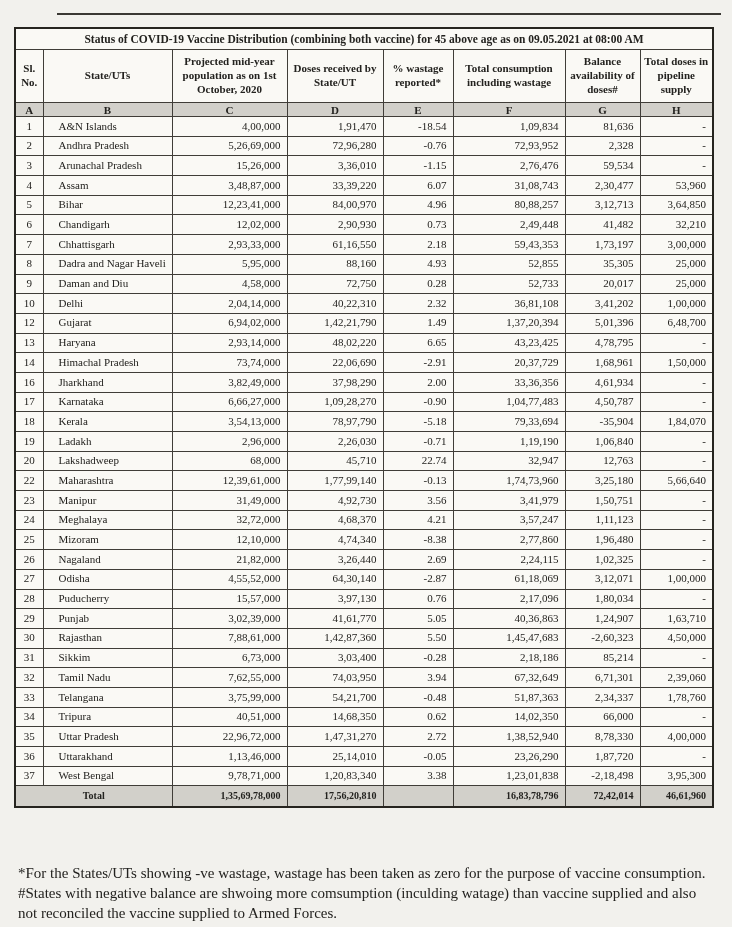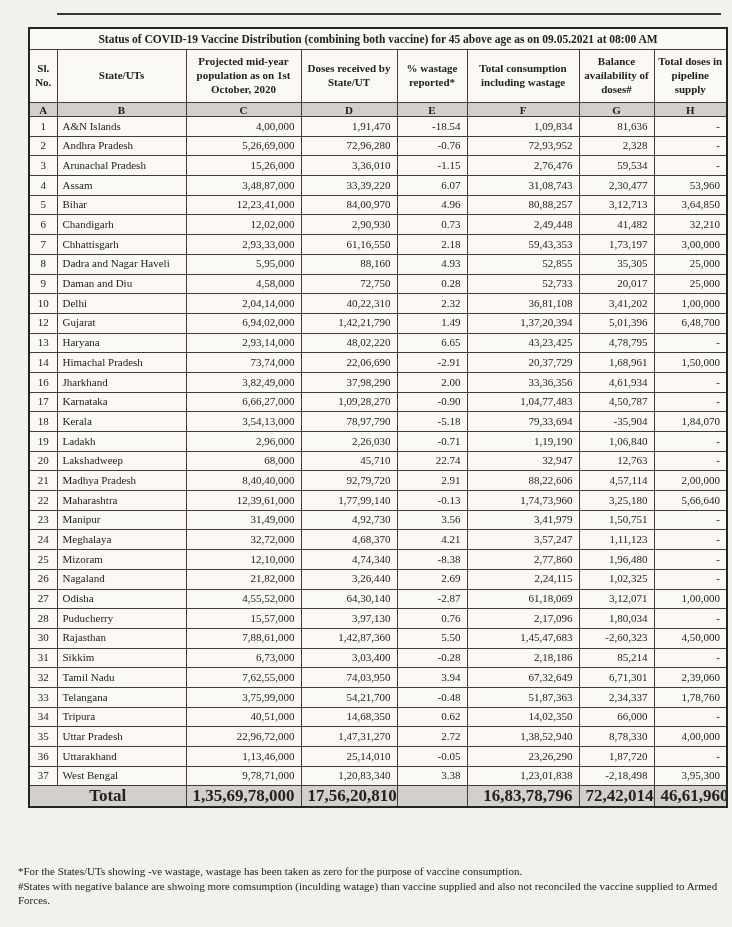--- a/index.html
+++ b/index.html
@@ -10,21 +10,21 @@
     color:#23221f;
     position:relative;
     overflow:hidden;
   }
   .page { position:absolute; inset:0; }
   .top-rule {
     position:absolute; left:57px; top:13px;
     width:664px; height:2px; background:#3a3833;
   }
   table.vax {
-    position:absolute; left:28px; top:27px;
+    position:absolute; left:14px; top:27px;
     width:698px;
     border-collapse:collapse;
     table-layout:fixed;
     background:#faf9f5;
     border:2px solid #26241f;
   }
   table.vax th, table.vax td {
     border:1px solid #403d38;
     overflow:hidden;
   }
@@ -39,30 +39,30 @@
   }
   tr.letter-row th {
     height:13px; font-size:11px; font-weight:bold;
     text-align:center; background:#d2d0ca; padding:0;
   }
   tbody td {
     height:18.7px; font-size:11px; line-height:1.05;
     padding:0 6px; white-space:nowrap;
   }
   td.col-sl, th.col-sl { text-align:center; padding:0 2px;margin-left:15px; }
-  td.col-state { text-align:left; padding-left:5px; }
+  td.col-state { text-align:left; padding-left:15px; }
   td.col-population, td.col-doses_received, td.col-wastage_pct,
   td.col-consumption, td.col-balance, td.col-pipeline { text-align:right; }
   tr.total-row td {
-    font-weight:bold; background:#d2d0ca; height:20px; font-size:17px;
+    font-weight:bold; background:#d2d0ca; height:20px; font-size:10px;
   }
   tr.total-row td.total-label { text-align:center; }
   .footnotes {
     position:absolute; left:18px; top:864px; width:701px;
-    font-size:11px; line-height:1.32;
+    font-size:15px; line-height:1.32;
   }
   .footnotes p { margin:0; }
 </style>
 </head>
 <body>
 
 <div class="page">
   <div class="top-rule"></div>
 
   <table class="vax">
@@ -276,30 +276,20 @@
           <td class="col-sl">20</td>
           <td class="col-state">Lakshadweep</td>
           <td class="col-population">68,000</td>
           <td class="col-doses_received">45,710</td>
           <td class="col-wastage_pct">22.74</td>
           <td class="col-consumption">32,947</td>
           <td class="col-balance">12,763</td>
           <td class="col-pipeline">-</td>
         </tr>
         <tr>
-          <td class="col-sl">21</td>
-          <td class="col-state">Madhya Pradesh</td>
-          <td class="col-population">8,40,40,000</td>
-          <td class="col-doses_received">92,79,720</td>
-          <td class="col-wastage_pct">2.91</td>
-          <td class="col-consumption">88,22,606</td>
-          <td class="col-balance">4,57,114</td>
-          <td class="col-pipeline">2,00,000</td>
-        </tr>
-        <tr>
           <td class="col-sl">22</td>
           <td class="col-state">Maharashtra</td>
           <td class="col-population">12,39,61,000</td>
           <td class="col-doses_received">1,77,99,140</td>
           <td class="col-wastage_pct">-0.13</td>
           <td class="col-consumption">1,74,73,960</td>
           <td class="col-balance">3,25,180</td>
           <td class="col-pipeline">5,66,640</td>
         </tr>
         <tr>
@@ -354,20 +344,30 @@
         </tr>
         <tr>
           <td class="col-sl">28</td>
           <td class="col-state">Puducherry</td>
           <td class="col-population">15,57,000</td>
           <td class="col-doses_received">3,97,130</td>
           <td class="col-wastage_pct">0.76</td>
           <td class="col-consumption">2,17,096</td>
           <td class="col-balance">1,80,034</td>
           <td class="col-pipeline">-</td>
+        </tr>
+        <tr>
+          <td class="col-sl">29</td>
+          <td class="col-state">Punjab</td>
+          <td class="col-population">3,02,39,000</td>
+          <td class="col-doses_received">41,61,770</td>
+          <td class="col-wastage_pct">5.05</td>
+          <td class="col-consumption">40,36,863</td>
+          <td class="col-balance">1,24,907</td>
+          <td class="col-pipeline">1,63,710</td>
         </tr>
         <tr>
           <td class="col-sl">30</td>
           <td class="col-state">Rajasthan</td>
           <td class="col-population">7,88,61,000</td>
           <td class="col-doses_received">1,42,87,360</td>
           <td class="col-wastage_pct">5.50</td>
           <td class="col-consumption">1,45,47,683</td>
           <td class="col-balance">-2,60,323</td>
           <td class="col-pipeline">4,50,000</td>

